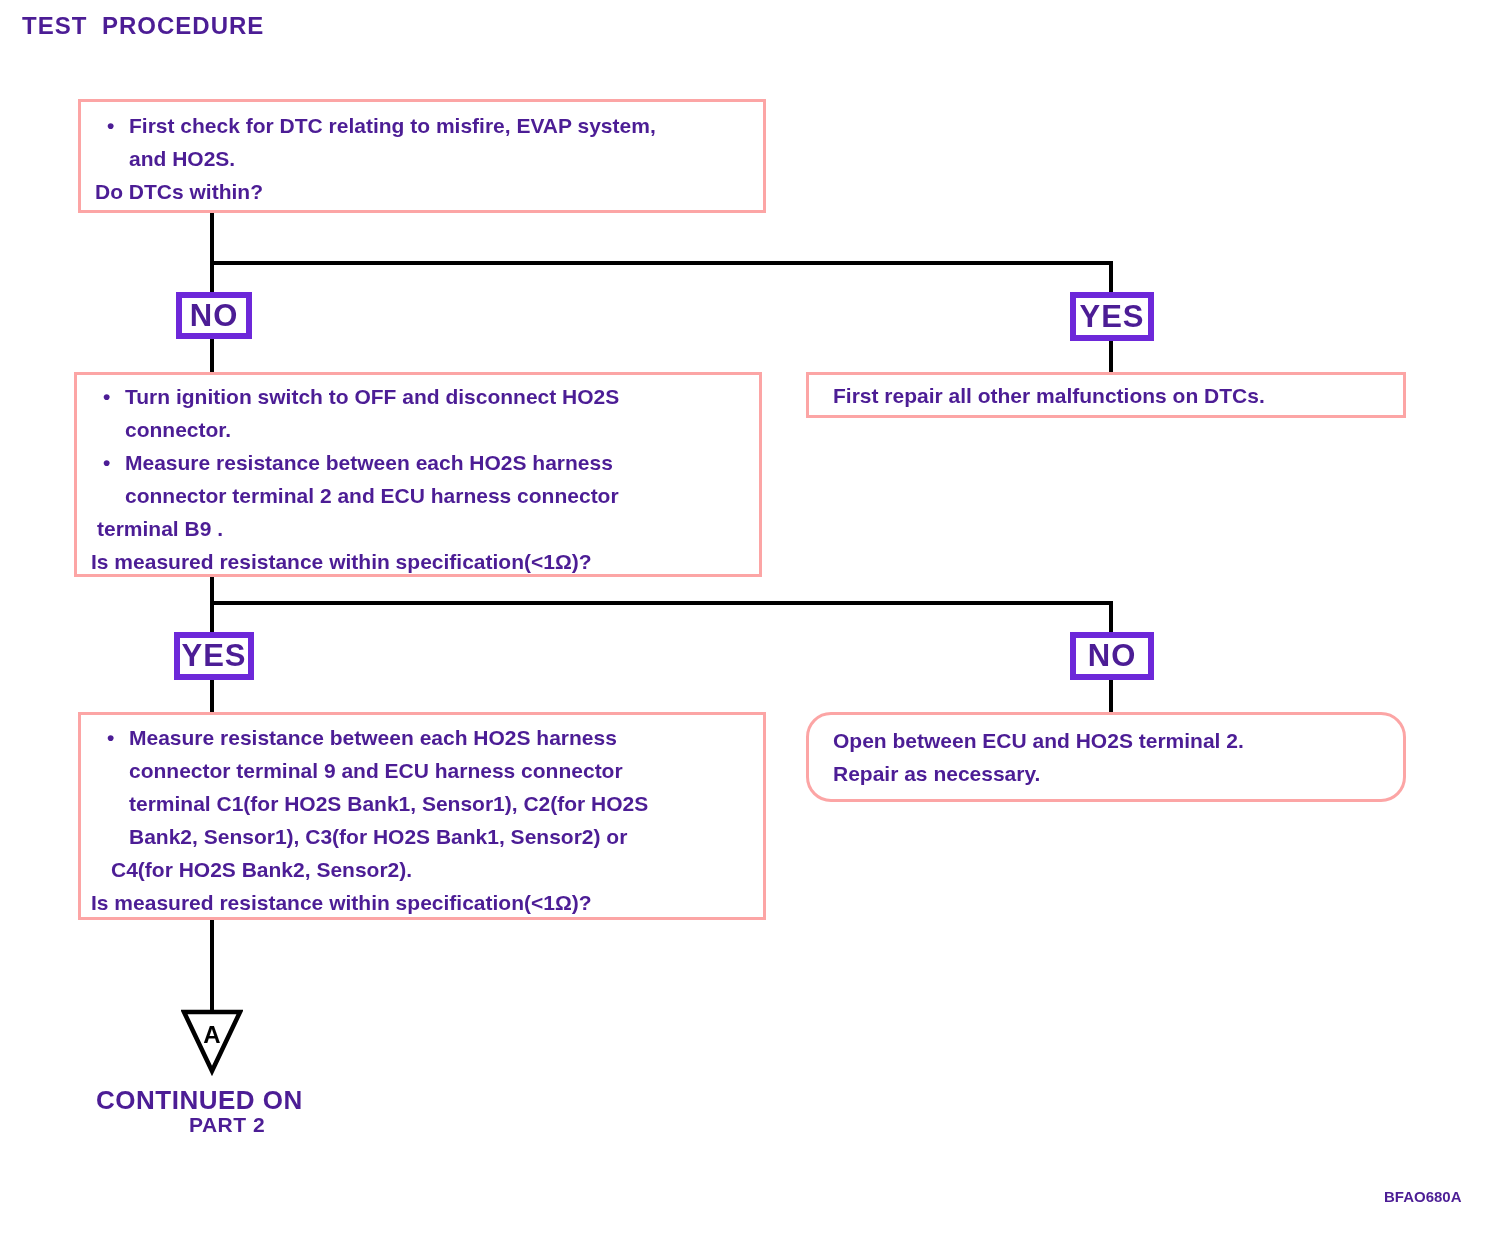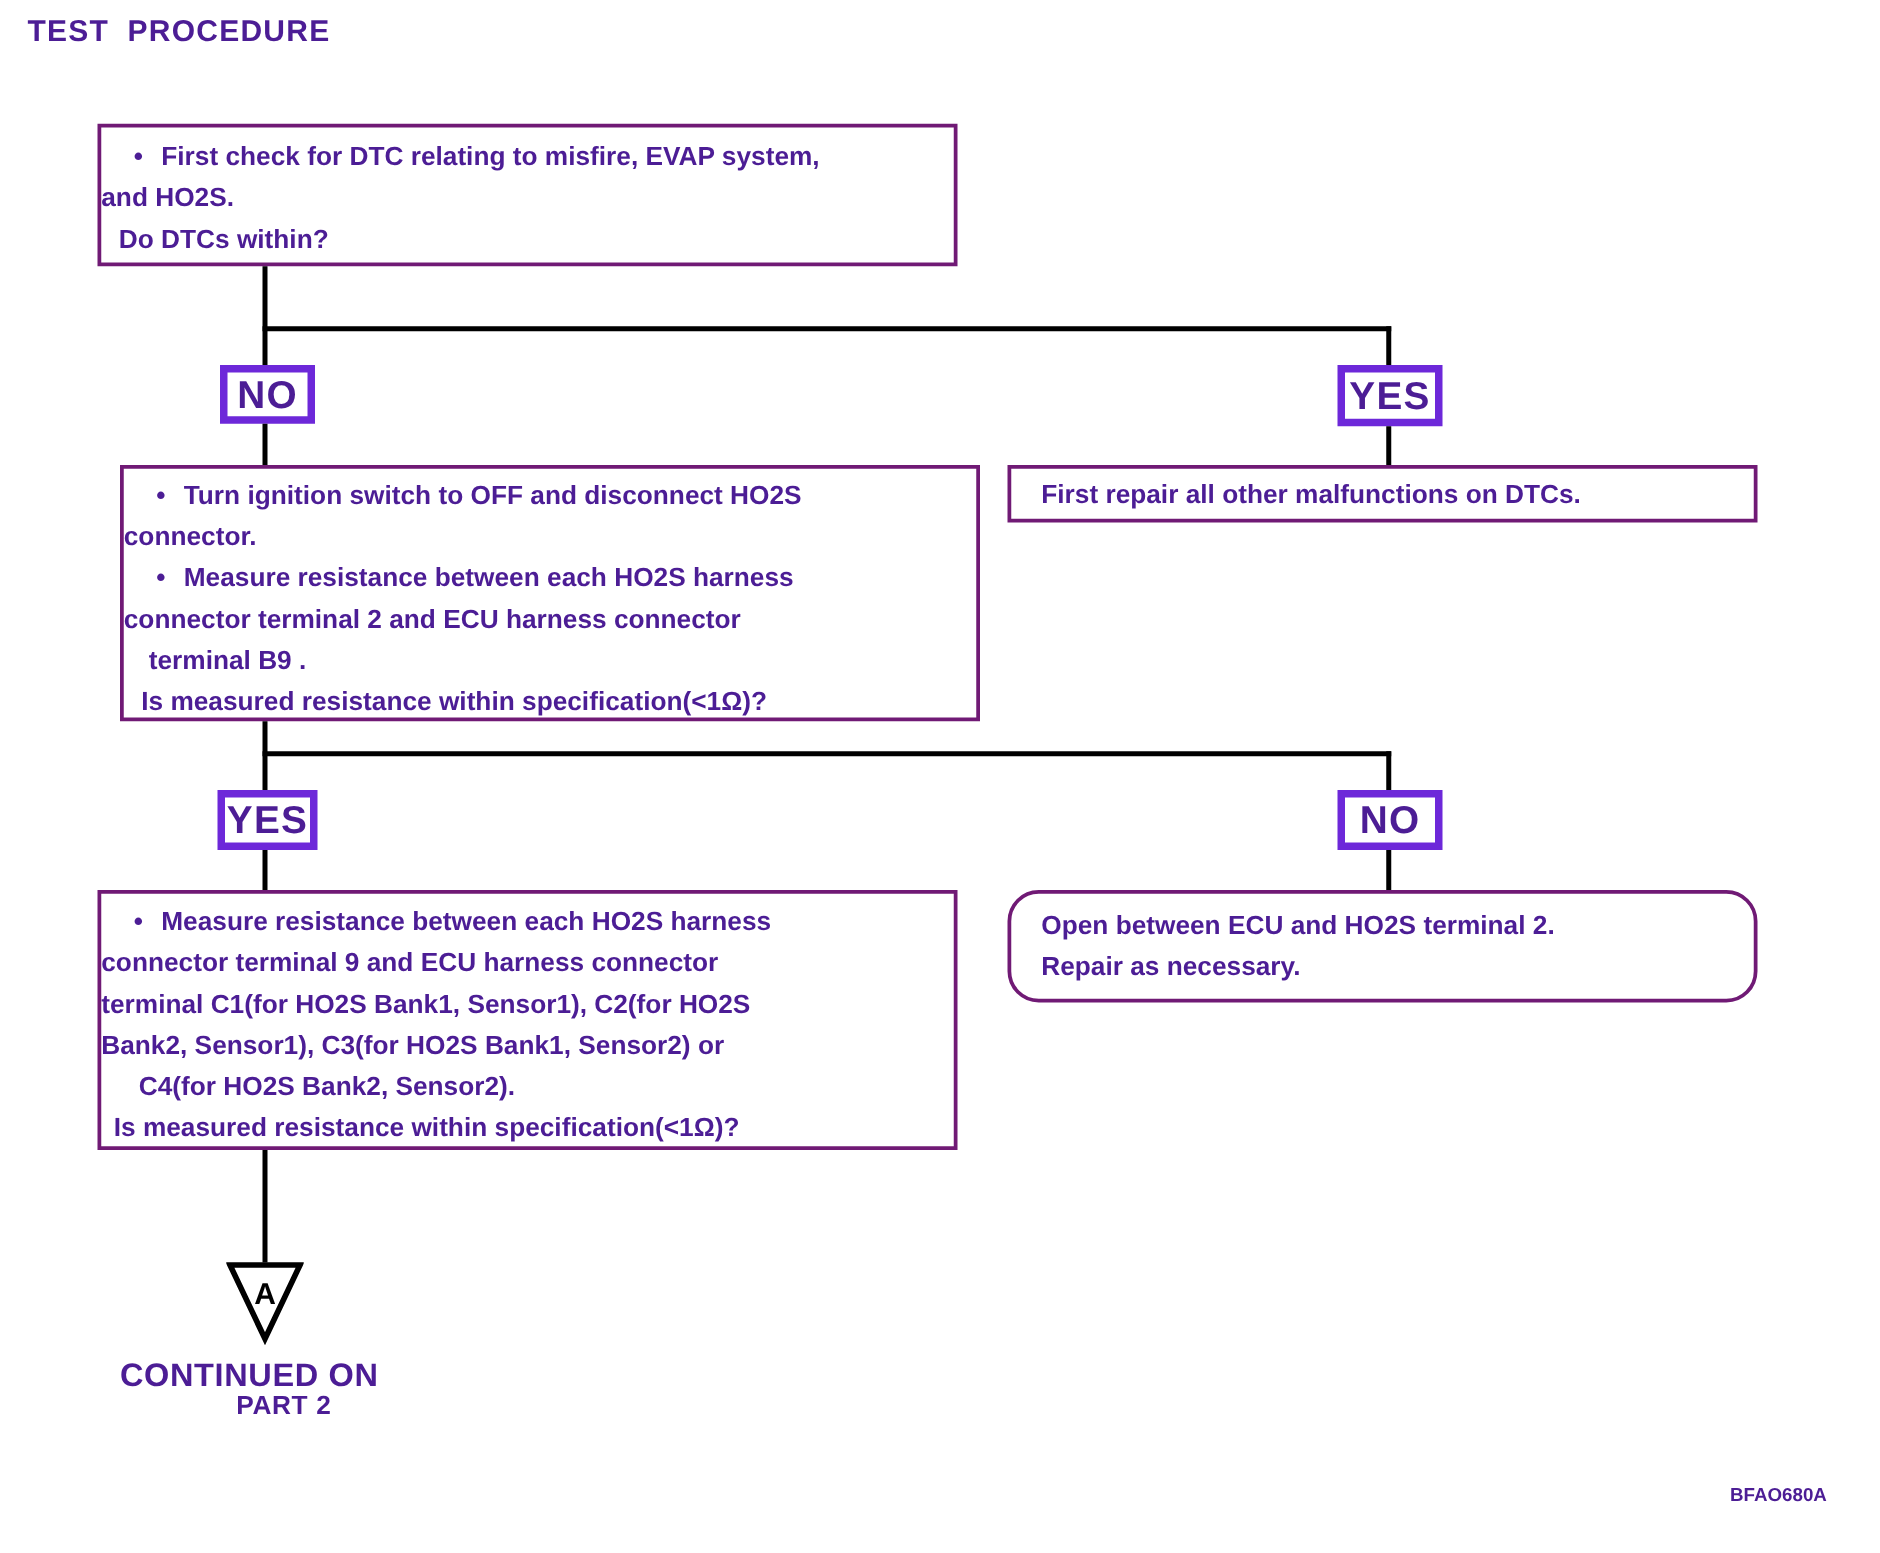--- a/index.html
+++ b/index.html
@@ -8,28 +8,28 @@
     background:#ffffff; color:#4c1d95;
     font-family:"Liberation Sans", sans-serif;
     overflow:hidden;
   }
   .title {
     position:absolute; left:22px; top:12px;
     font-size:24px; font-weight:700; letter-spacing:1px; word-spacing:7px;
   }
   .node {
     position:absolute; box-sizing:border-box;
-    border:3px solid #701a75; background:#fff;
+    border:3px solid #fca5a5; background:#fff;
     font-size:21px; font-weight:700; line-height:33px;
   }
   .ln { white-space:nowrap; }
   .ln.q   { padding-left:14px; }
   .ln.q3  { padding-left:10px; }
   .ln.b   { padding-left:26px; }
-  .ln.c   { }
+  .ln.c   { padding-left:48px; }
   .ln.b9  { padding-left:20px; }
   .ln.c4  { padding-left:30px; }
   .bullet { display:inline-block; width:22px; }
   .action1 {
     display:flex; align-items:center; padding-left:24px;
   }
   .action2 { padding:9px 0 0 24px; }
   .label-box {
     position:absolute; box-sizing:border-box;
     border:6px solid #6d28d9; background:#fff;
@@ -67,21 +67,21 @@
   <div class="wire" style="left:210px; top:213px; width:4px; height:79px;"></div>
   <div class="wire" style="left:210px; top:261px; width:903px; height:4px;"></div>
   <div class="wire" style="left:1109px; top:261px; width:4px; height:31px;"></div>
 
   <div class="label-box" style="left:176px; top:292px; width:76px; height:47px;">NO</div>
   <div class="label-box" style="left:1070px; top:292px; width:84px; height:49px;">YES</div>
 
   <div class="wire" style="left:210px; top:339px; width:4px; height:33px;"></div>
   <div class="wire" style="left:1109px; top:341px; width:4px; height:31px;"></div>
 
-  <div class="node" style="left:96px; top:372px; width:688px; height:205px; padding-top:5px;">
+  <div class="node" style="left:74px; top:372px; width:688px; height:205px; padding-top:5px;">
     <div class="ln b"><span class="bullet">•</span><span>Turn ignition switch to OFF and disconnect HO2S</span></div>
     <div class="ln c">connector.</div>
     <div class="ln b"><span class="bullet">•</span><span>Measure resistance between each HO2S harness</span></div>
     <div class="ln c">connector terminal 2 and ECU harness connector</div>
     <div class="ln b9">terminal B9 .</div>
     <div class="ln q">Is measured resistance within specification(&lt;1Ω)?</div>
   </div>
 
   <div class="node action1" style="left:806px; top:372px; width:600px; height:46px;">
     <div class="ln">First repair all other malfunctions on DTCs.</div>

